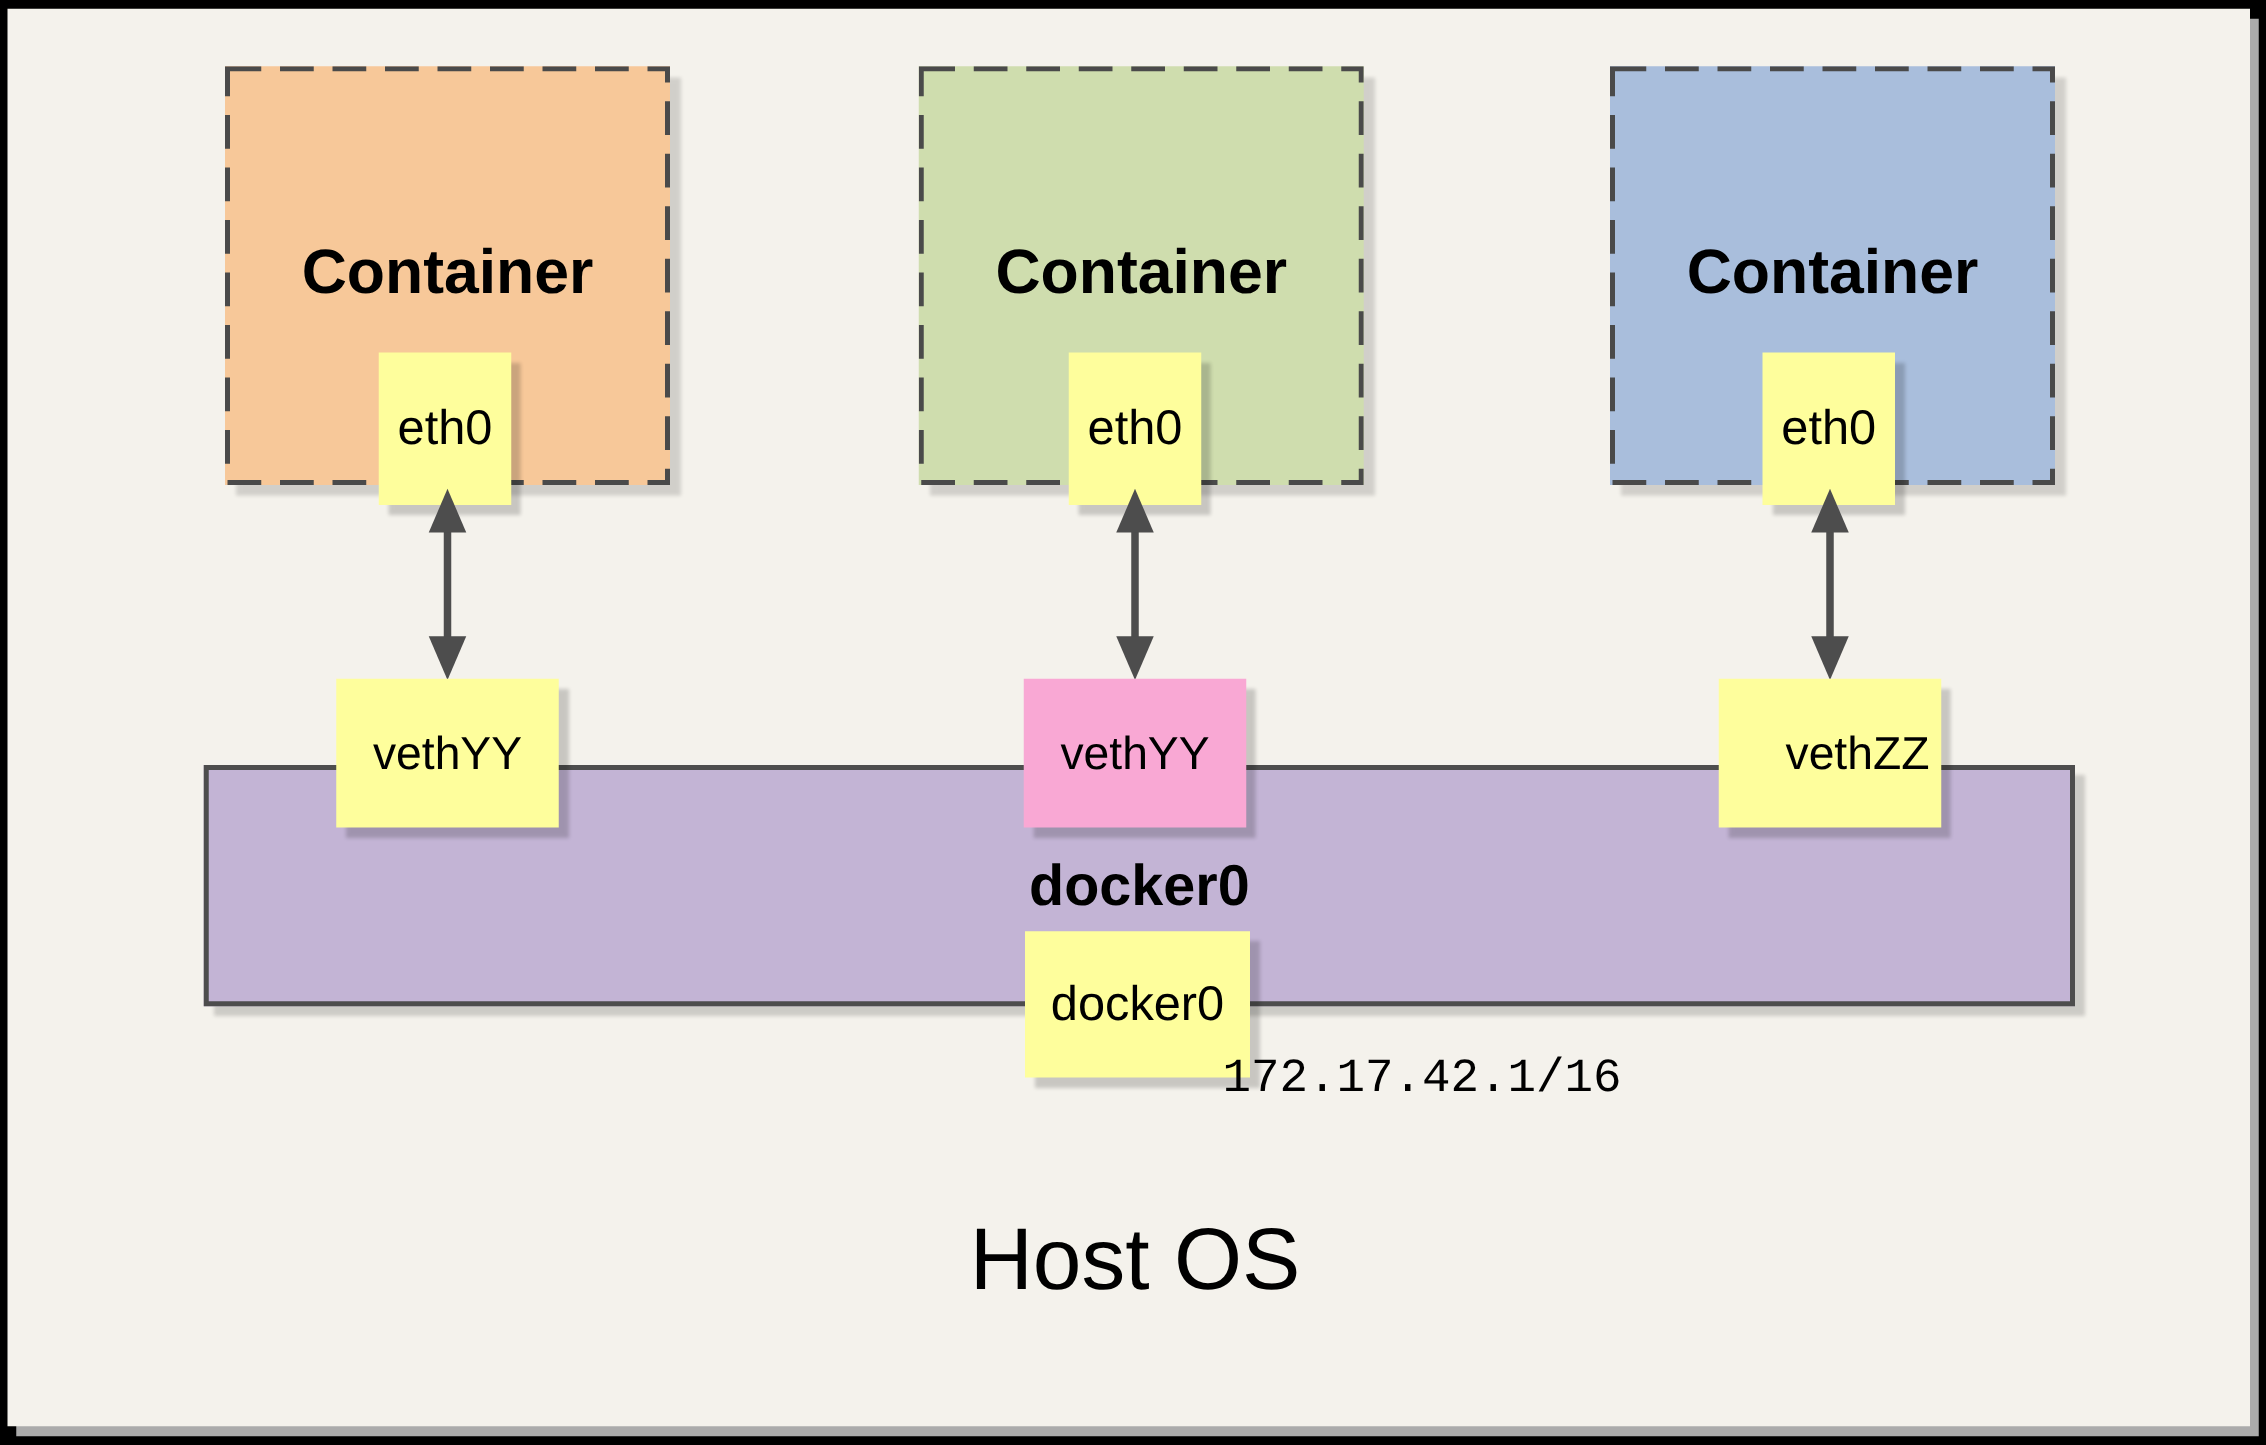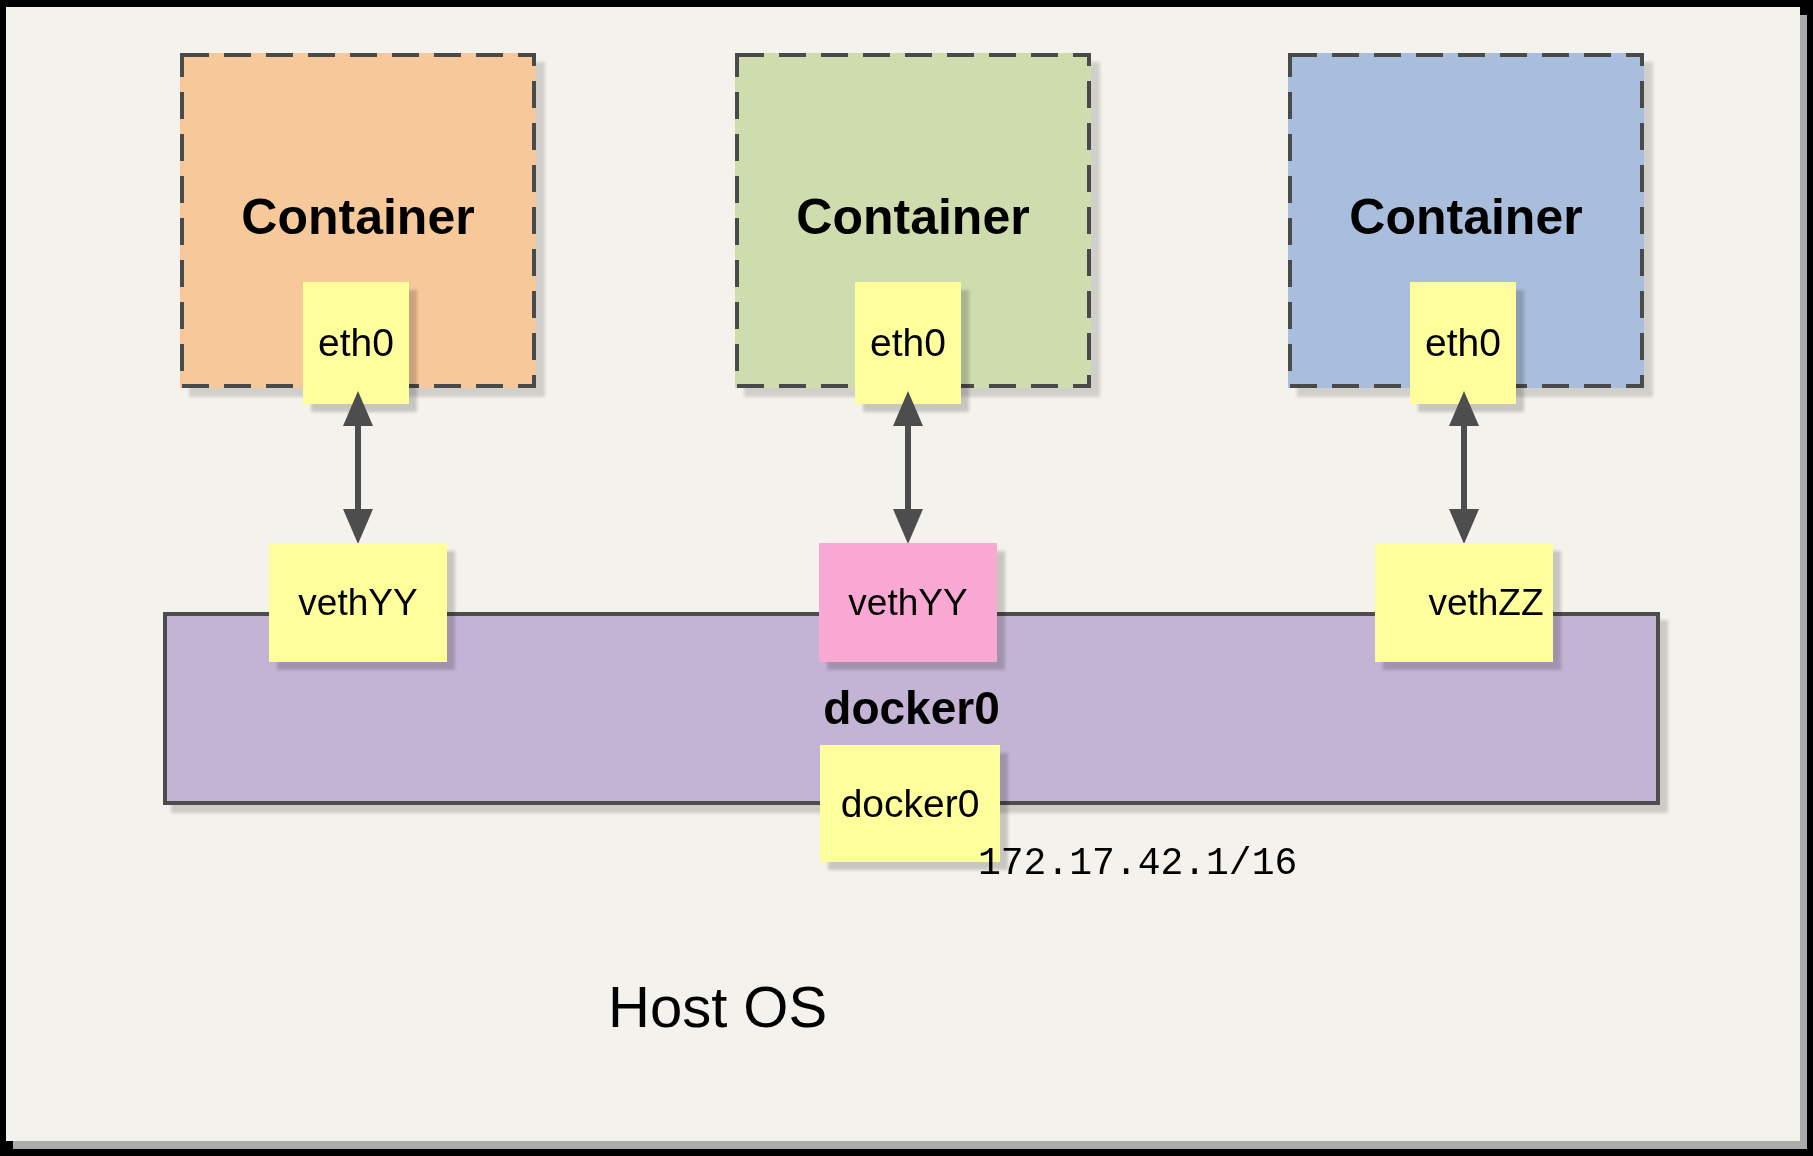--- a/index.html
+++ b/index.html
@@ -64,21 +64,21 @@
     position:absolute;left:157px;top:677px;width:1497px;
     text-align:center;font-size:46px;font-weight:bold;line-height:48px;
   }
   #docker0-note{left:814px;top:738px;width:180px;height:117px;font-size:39px;}
   #bridge-ip{
     position:absolute;left:972px;top:837px;
     font-size:38px;line-height:40px;white-space:nowrap;font-family:Liberation Mono, monospace;
   }
   #host-title{
     position:absolute;left:602px;top:952px;width:600px;
-    text-align:left;font-size:58px;line-height:96px;font-weight:normal;
+    text-align:center;font-size:70px;line-height:96px;font-weight:normal;
   }
 </style>
 </head>
 <body>
 
 <div id="frame">
   <div id="page">
 
     <div class="container-box" id="container-1" style="background-color: rgb(247, 200, 153);">
       <svg class="dash-border" viewBox="0 0 356 335" preserveAspectRatio="none">

